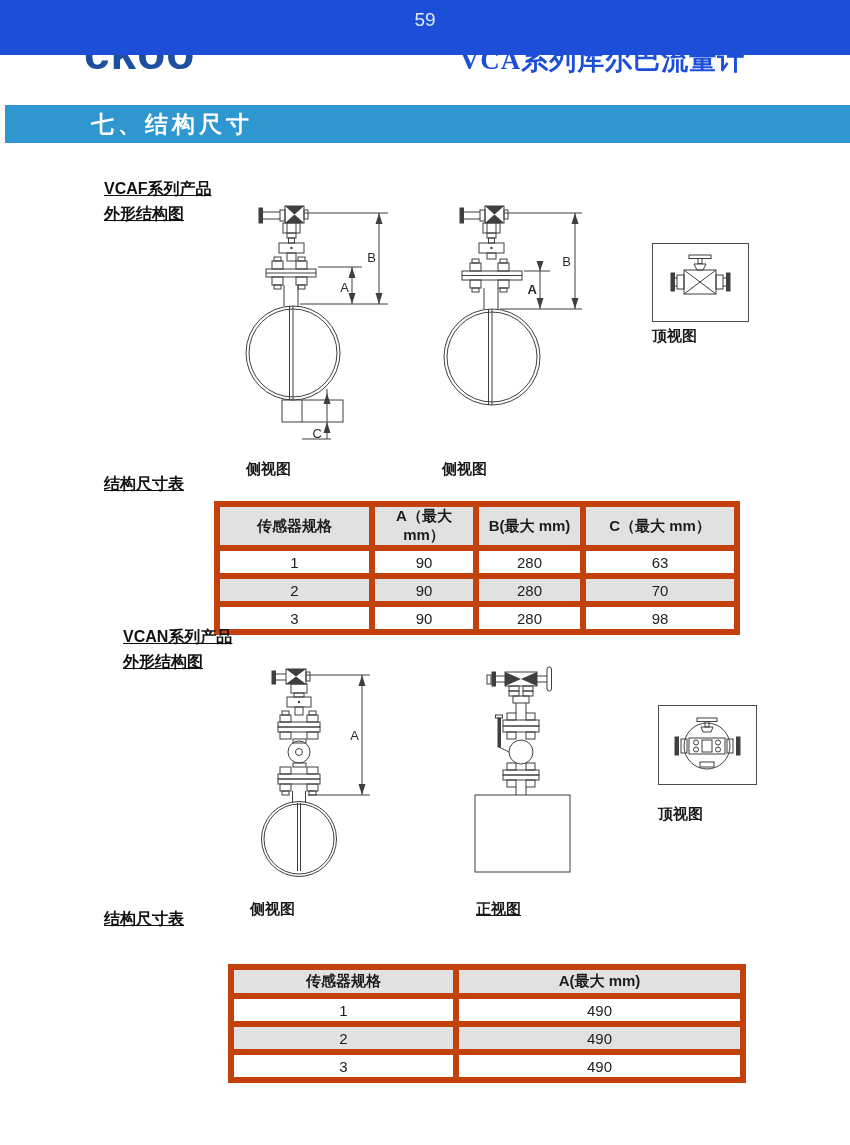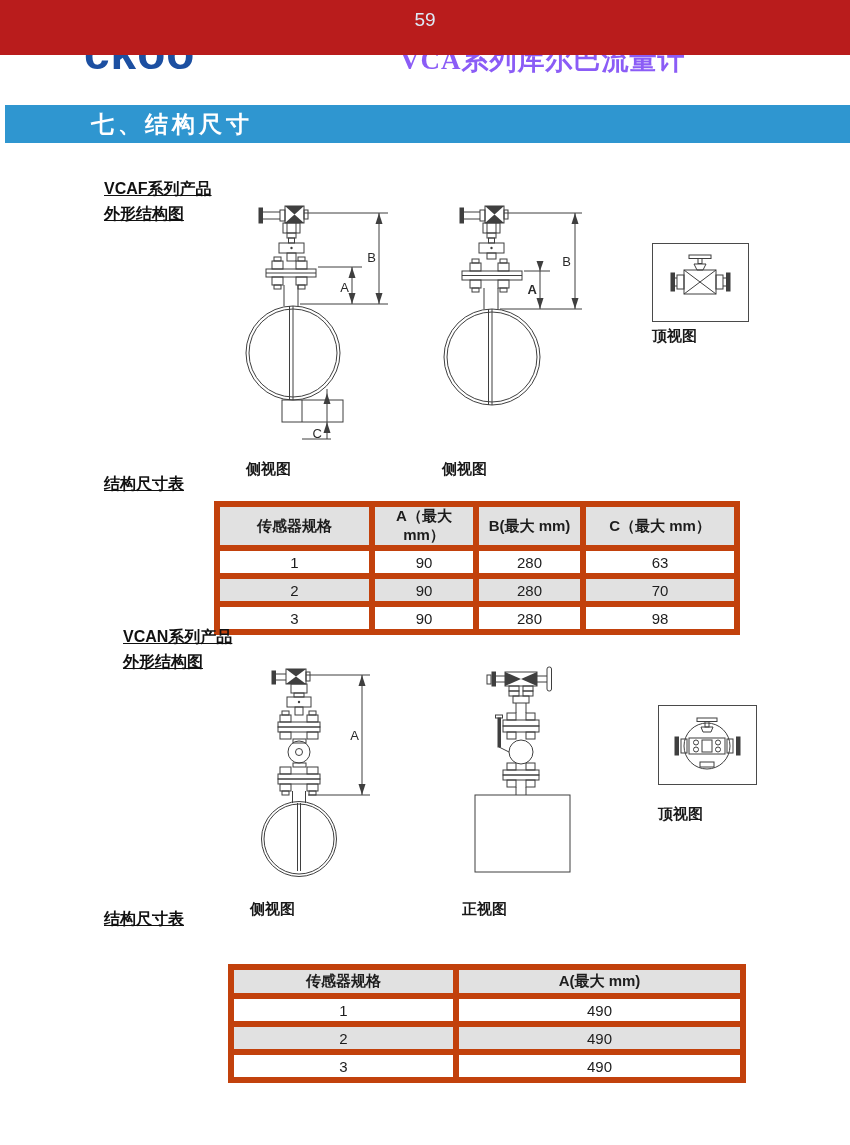--- a/index.html
+++ b/index.html
@@ -7,28 +7,28 @@
     position:relative; width:850px; height:1145px; margin:0 auto;
     background:#ffffff; font-family:"Liberation Sans", sans-serif;
     overflow:hidden;
   }
   .abs { position:absolute; }
 
   
   .bar { background:#3b8fc5; }
   .top-bar    { left:0; top:9;  width:850px; height:18px; }
   .band2      { left:0; top:84; width:850px; height:13px; }
-  .footer-bar { left:0; top:1090; width:850px; height:55px; background:#b91c1c; }
+  .footer-bar { left:0; top:1090; width:850px; height:55px; background:#1d4ed8; }
 
   .logo { left:84px; top:26px; font-size:46px; font-weight:bold; color:#1c4fa1; letter-spacing:1px; }
   .logo .reg { font-size:17px; font-weight:bold; vertical-align:26px; margin-left:6px; }
   .doc-title {
-    left:400px; top:42px; width:405px; text-align:left;
+    left:400px; top:42px; width:405px; text-align:center;
     font-family:"Liberation Serif", serif; font-weight:bold;
-    font-size:27px; color:#8b5cf6; letter-spacing:1px;
+    font-size:27px; color:#1d4ed8; letter-spacing:1px;
   }
   .section-bar {
     left:5px; top:105px; width:845px; height:38px; background:#2f96d0;padding-left:7px;
   }
   .section-bar .txt {
     color:#ffffff; font-size:23px; font-weight:bold; letter-spacing:4px;
     line-height:38px; padding-left:79px;
   }
 
   .block-label { font-size:16px; font-weight:bold; color:#111; line-height:25px;text-decoration:underline; }
@@ -345,21 +345,21 @@
         <rect x="16" y="31" width="3.5" height="18" fill="#3f3f3f"></rect>
         <rect x="68" y="33" width="6" height="14"></rect>
         <rect x="77.5" y="31" width="3.5" height="18" fill="#3f3f3f"></rect>
         <rect x="41" y="56" width="14" height="5"></rect>
       </g>
     </svg>
   </div>
   <div class="abs caption" style="left:658px; top:805px; width:97px;">顶视图</div>
 
   <div class="abs caption" style="left:250px; top:900px; width:100px;">侧视图</div>
-  <div class="abs caption" style="left:462px; top:900px; width:100px;">正视图</div>
+  <div class="abs caption" style="left:476px; top:900px; width:100px;text-decoration:underline;">正视图</div>
 
   <div class="abs block-label" style="left:104px; top:906px;">结构尺寸表</div>
   <table class="dim-table abs" style="left:228px; top:964px; width:512px;">
     <colgroup>
         <col style="width:225px">
         <col style="width:287px">
       </colgroup>
     <tbody>
         <tr>
       <th>传感器规格</th>

